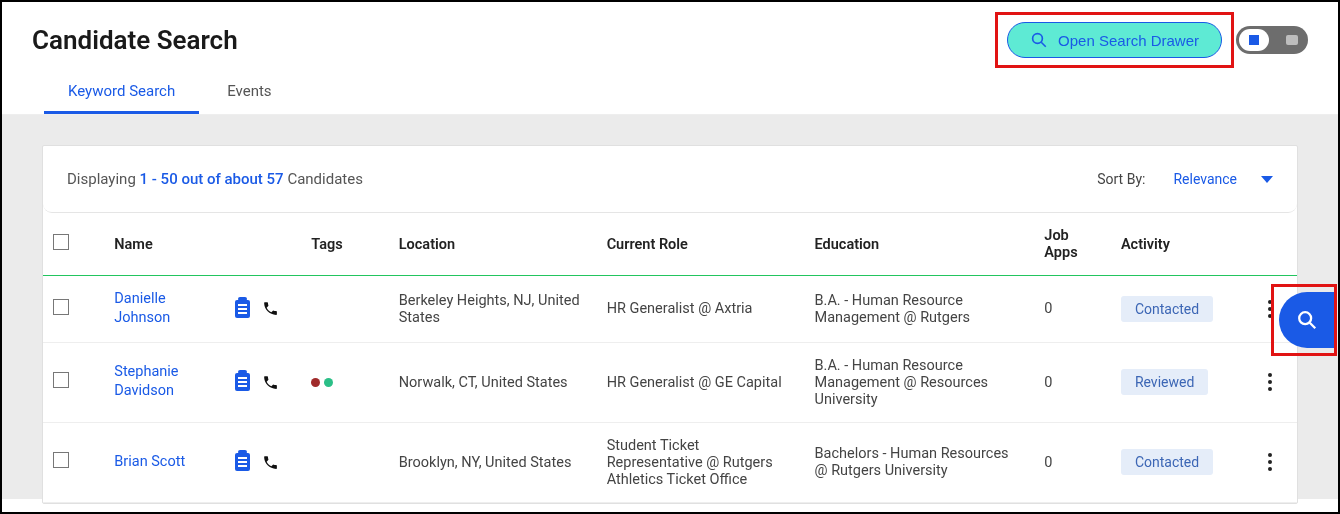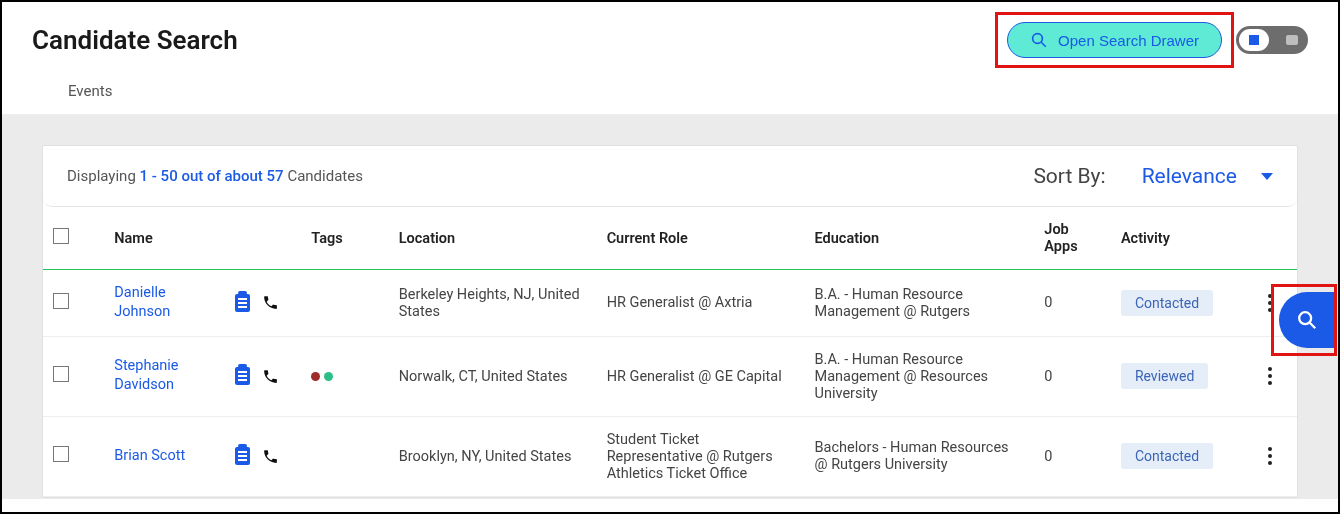--- a/index.html
+++ b/index.html
@@ -21,23 +21,23 @@
   .toggle-right-icon { position:absolute; right:10px; width:12px; height:10px; background:#bdbdbd; border-radius:2px; }
 
   .tabs-row { display: flex; gap: 40px; padding: 4px 30px 0 60px; border-bottom: 1px solid #eee; background:#fff; }
   .tab { font-size: 15px; color: #555; padding: 10px 6px 14px 6px; cursor: pointer; position: relative; }
   .tab.active { color: #1a5ae6; }
   .tab.active::after { content:""; position:absolute; left:-18px; right:-18px; bottom:0; height:3px; background:#1a5ae6; }
 
   .content-area { background: #ebebeb; padding: 30px 40px 0 40px; height: calc(100% - 126px); }
   .card { background: #fff; border: 1px solid #e0e0e0; border-radius: 2px; }
 
-  .card-top { display:flex; justify-content:space-between; align-items:center; padding: 18px 24px; border-bottom: 1px solid #e5e5e5; font-size:15px; color:#555;border-radius:9px; }
+  .card-top { display:flex; justify-content:space-between; align-items:center; padding: 24px 24px; border-bottom: 1px solid #e5e5e5; font-size:15px; color:#555;border-radius:9px; }
   .card-top .count-phrase .strong { color:#1a5ae6; font-weight:500; }
-  .sort-area { display:flex; align-items:center; gap: 36px; font-size:21px; }
+  .sort-area { display:flex; align-items:center; gap: 28px; font-size:14px; }
   .sort-label { color:#444; }
   .sort-value { color:#1a5ae6; display:flex; align-items:center; gap:24px; cursor:pointer; }
   .sort-caret { width:0; height:0; border-left:6px solid transparent; border-right:6px solid transparent; border-top:7px solid #1a5ae6; }
 
   table.results { width:100%; border-collapse: collapse; table-layout: fixed; }
   table.results th, table.results td { text-align:left; padding: 14px 10px; font-size:14.5px; vertical-align: middle; }
   table.results thead th { color:#222; font-weight:600; border-bottom:1px solid #22c55e; }
   table.results tbody tr { border-bottom:1px solid #eee; }
   table.results tbody td { color:#444; }
 
@@ -94,20 +94,21 @@
       <div class="toggle-switch">
         <div class="toggle-knob">
           <div class="toggle-left-icon"></div>
         </div>
         <div class="toggle-right-icon"></div>
       </div>
     </div>
   </div>
 
   <div class="tabs-row" id="tabs-row">
+      <div class="tab active">Keyword Search</div>
       <div class="tab">Events</div>
     </div>
 
   <div class="content-area">
     <div class="card">
       <div class="card-top">
         <div class="count-phrase">
           <span>Displaying </span><span class="strong">1 - 50 out of about 57</span><span> Candidates</span>
         </div>
         <div class="sort-area">

